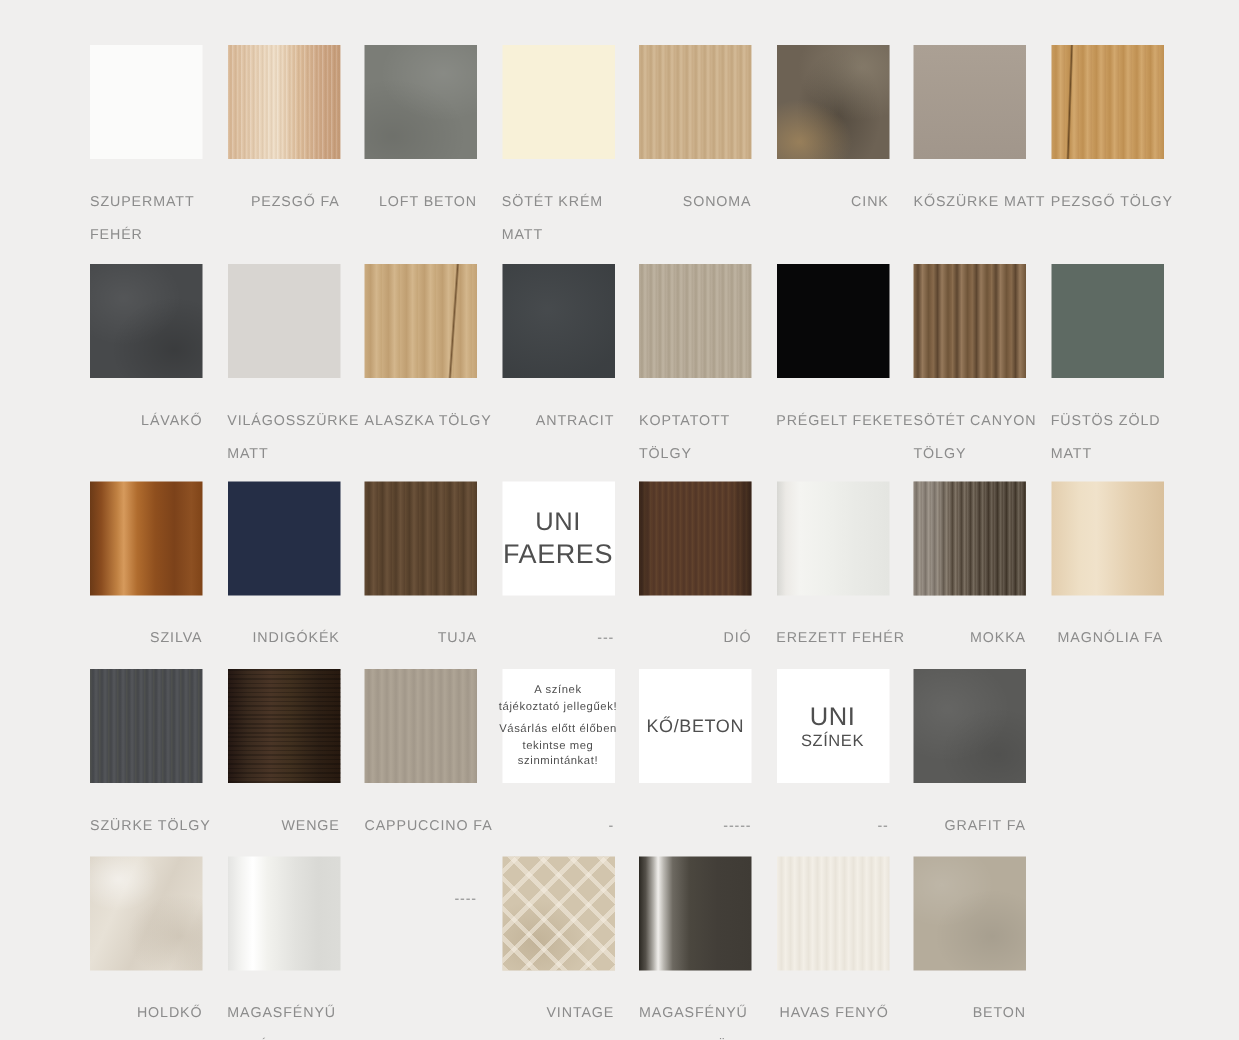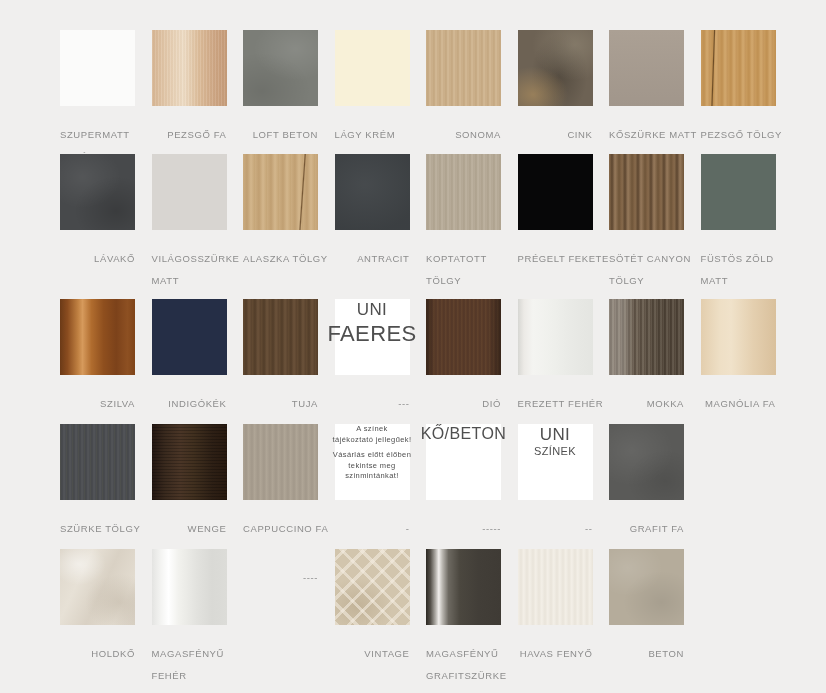--- a/index.html
+++ b/index.html
@@ -7,39 +7,39 @@
     width: 826px; height: 693px; overflow: hidden;
     background: #f0efee;
     font-family: "Liberation Sans", sans-serif;
   }
   .grid { padding: 30px 0 0 60px; }
   .row { display: flex; }
   .cell { width: 91.5px; flex-shrink: 0; }
   .swatch {
     width: 75px; height: 76px; flex-shrink: 0;
     display: flex; flex-direction: column;
-    align-items: center; 
+    align-items: center; justify-content: center;
     text-align: center; box-sizing: border-box;
   }
   .swatch.text-swatch .tline {
     color: #4f4f4f; letter-spacing: 0.4px; white-space: nowrap;
   }
   .gap { height: 5px; }
   .label {
     margin-top: 18px; width: 75px;
     font-size: 9.5px; line-height: 22px; letter-spacing: 0.6px;
     color: #8c8c8c; text-align: right; white-space: nowrap;
   }
   .label.multi { text-align: left; }
 </style>
 </head>
 <body>
 
 <div class="grid" id="grid">
-    <div class="row" style="height: 124px;">
+    <div class="row" style="height: 146px;">
       <div class="cell">
         <div class="swatch" style="background: rgb(251, 251, 250);"></div>
         <div class="label multi">
           <div>SZUPERMATT</div>
           <div>FEHÉR</div>
         </div>
       </div>
       <div class="cell">
         <div class="swatch" style="background: repeating-linear-gradient(90deg, rgba(255, 255, 255, 0.18) 0px, rgba(255, 255, 255, 0) 1px, rgba(120, 80, 40, 0.08) 2px, rgba(255, 255, 255, 0) 3px), linear-gradient(90deg, rgb(216, 183, 149) 0%, rgb(233, 212, 186) 30%, rgb(238, 221, 198) 42%, rgb(221, 190, 156) 62%, rgb(205, 165, 131) 85%, rgb(198, 157, 122) 100%);"></div>
         <div class="label">
@@ -48,21 +48,21 @@
       </div>
       <div class="cell">
         <div class="swatch" style="background: radial-gradient(60px 45px at 70% 25%, rgba(255, 255, 255, 0.1), rgba(255, 255, 255, 0) 70%), radial-gradient(70px 55px at 25% 80%, rgba(0, 0, 0, 0.1), rgba(0, 0, 0, 0) 70%), rgb(123, 125, 119);"></div>
         <div class="label">
           <div>LOFT BETON</div>
         </div>
       </div>
       <div class="cell">
         <div class="swatch" style="background: rgb(248, 241, 216);"></div>
         <div class="label multi">
-          <div>LÁGY KRÉM</div>
+          <div>SÖTÉT KRÉM</div>
           <div>MATT</div>
         </div>
       </div>
       <div class="cell">
         <div class="swatch" style="background: repeating-linear-gradient(90deg, rgb(205, 178, 141) 0px, rgb(195, 166, 127) 2px, rgb(212, 187, 152) 4px, rgb(200, 171, 133) 6px);"></div>
         <div class="label">
           <div>SONOMA</div>
         </div>
       </div>
       <div class="cell">
@@ -153,21 +153,21 @@
       </div>
       <div class="cell">
         <div class="swatch" style="background: repeating-linear-gradient(90deg, rgb(99, 75, 51) 0px, rgb(82, 61, 41) 3px, rgb(107, 82, 58) 6px, rgb(89, 66, 45) 9px);"></div>
         <div class="label">
           <div>TUJA</div>
         </div>
       </div>
       <div class="cell">
         <div class="swatch text-swatch" style="background: rgb(255, 255, 255);">
           <div class="tline" style="font-size: 17px; line-height: 1.25;">UNI</div>
-          <div class="tline" style="font-size: 22px; line-height: 1.25;">FAERES</div>
+          <div class="tline" style="font-size: 18px; line-height: 1.25;">FAERES</div>
         </div>
         <div class="label">
           <div>---</div>
         </div>
       </div>
       <div class="cell">
         <div class="swatch" style="background: linear-gradient(90deg, rgba(0, 0, 0, 0.35) 0%, rgba(0, 0, 0, 0) 12%, rgba(0, 0, 0, 0) 82%, rgba(0, 0, 0, 0.35) 100%), repeating-linear-gradient(90deg, rgb(94, 63, 42) 0px, rgb(82, 54, 39) 2px, rgb(100, 69, 46) 4px);"></div>
         <div class="label">
           <div>DIÓ</div>
         </div>
@@ -218,21 +218,21 @@
           <div class="tline" style="font-size: 7.5px; line-height: 1.4;">Vásárlás előtt élőben</div>
           <div class="tline" style="font-size: 7.5px; line-height: 1.4;">tekintse meg</div>
           <div class="tline" style="font-size: 7.5px; line-height: 1.4;">szinmintánkat!</div>
         </div>
         <div class="label">
           <div>-</div>
         </div>
       </div>
       <div class="cell">
         <div class="swatch text-swatch" style="background: rgb(255, 255, 255);">
-          <div class="tline" style="font-size: 16px; line-height: 1.25;">KŐ/BETON</div>
+          <div class="tline" style="font-size: 12px; line-height: 1.25;">KŐ/BETON</div>
         </div>
         <div class="label">
           <div>-----</div>
         </div>
       </div>
       <div class="cell">
         <div class="swatch text-swatch" style="background: rgb(255, 255, 255);">
           <div class="tline" style="font-size: 17px; line-height: 1.25;">UNI</div>
           <div class="tline" style="font-size: 11px; line-height: 1.25;">SZÍNEK</div>
         </div>

